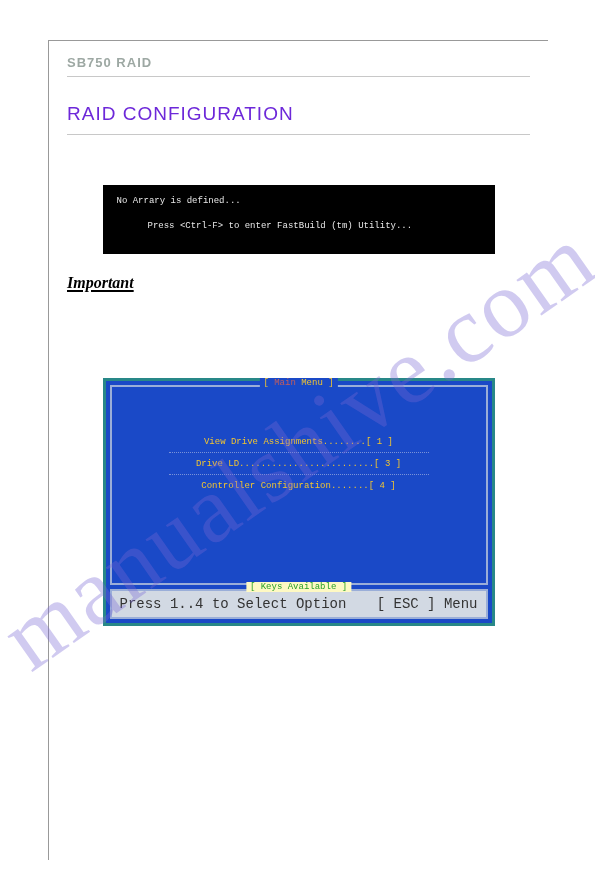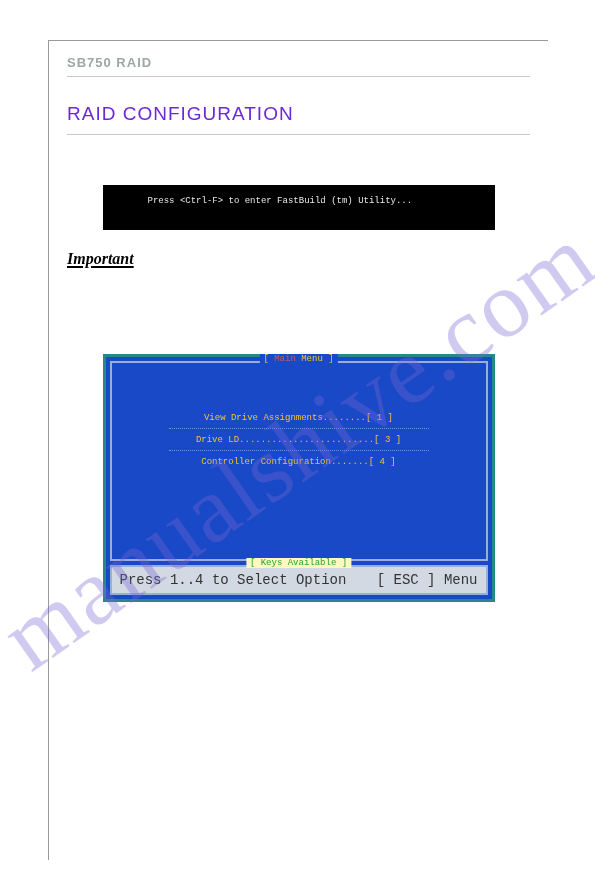--- a/index.html
+++ b/index.html
@@ -162,20 +162,21 @@
 
 <div class="watermark">manualshive.com</div>
 
 <div class="page">
   <div class="header">SB750 RAID</div>
   <div class="title">RAID CONFIGURATION</div>
 
   <div class="body-text">When the system powers on, press the &lt;CTRL-F&gt; key to set the RAID function and the following screen will appear:</div>
 
   <div class="black-box">
+    <div class="black-box-line">No Arrary is defined...</div>
     <div class="black-box-line">Press &lt;Ctrl-F&gt; to enter FastBuild (tm) Utility...</div>
   </div>
 
   <div class="important">Important</div>
   <div class="body-text">Be sure to enable the RAID function in BIOS before configuring the RAID utility.</div>
 
   <div class="body-text" style="margin-top:18px;font-weight:bold;">FastBuild (tm) Utility</div>
   <div class="body-text">The FastBuild Utility contains several menu options to configure RAID drives such as creating and deleting arrays.</div>
 
   <div class="bios">

